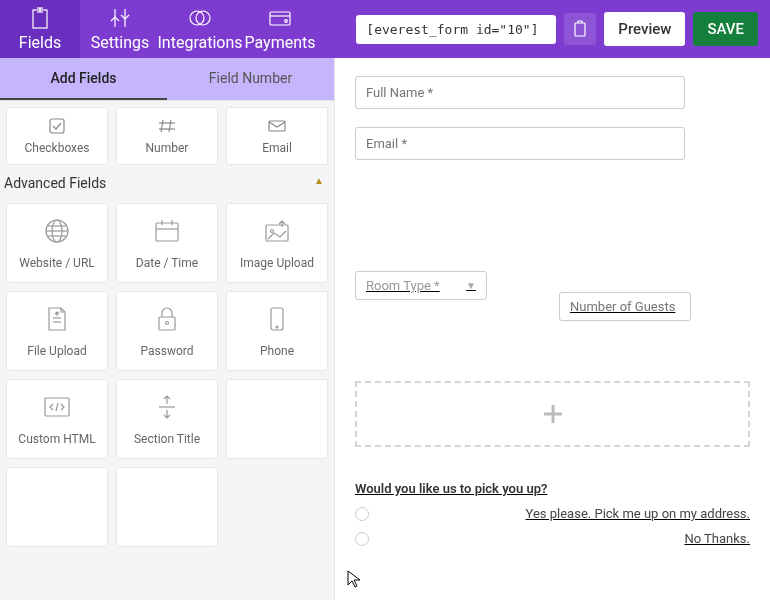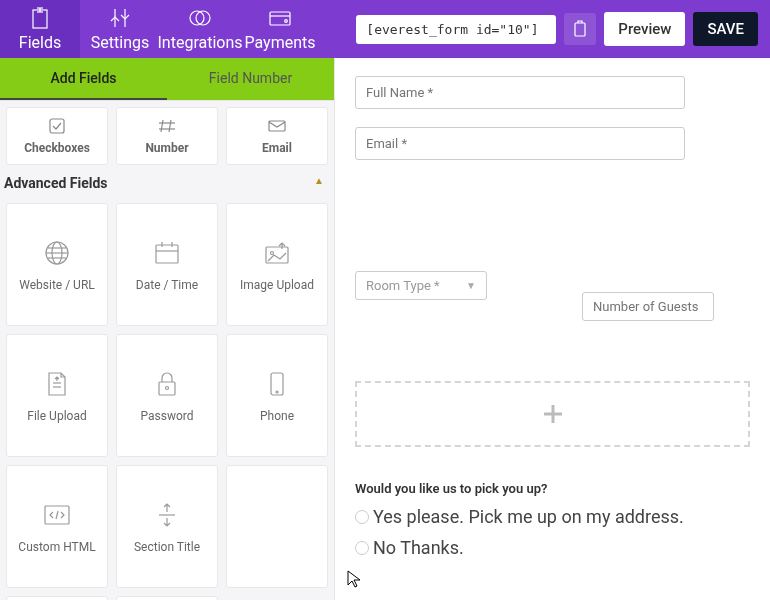--- a/index.html
+++ b/index.html
@@ -8,51 +8,51 @@
   .topbar { display: flex; align-items: stretch; height: 58px; background: #7e3bd0; color: #fff; }
   .topnav { display: flex; }
   .topnav-item { display: flex; flex-direction: column; align-items: center; justify-content: center; width: 80px; cursor: pointer; font-size: 16px; gap: 4px; }
   .topnav-item.active { background: #6b2fbf; }
   .topnav-item .ico { height: 22px; display: flex; align-items: center; justify-content: center; }
   .topbar-right { display: flex; align-items: center; margin-left: auto; padding: 0 12px; gap: 8px; }
   .shortcode { background: #fff; color: #333; font-family: monospace; font-size: 13px; padding: 7px 10px; border-radius: 3px; width: 200px; }
   .copy-btn { width: 32px; height: 32px; display: flex; align-items: center; justify-content: center; background: rgba(255,255,255,0.13); border-radius: 3px; cursor: pointer; }
   .btn { padding: 8px 14px; border-radius: 3px; font-size: 15px; cursor: pointer; border: none; font-weight: 500; }
   .btn-preview { background: #fff; color: #333; }
-  .btn-save { background: #0f172a; color: #fff; }
+  .btn-save { background: #15803d; color: #fff; }
 
   .main { display: flex; height: calc(600px - 58px); }
 
   .sidebar { width: 335px; background: #f5f5f7; display: flex; flex-direction: column; overflow-y: auto; border-right: 1px solid #e5e5e5;}
-  .tabs { display: flex; border-bottom: 1px solid #e5e5e5; background:#84cc16; position:sticky; top:0; z-index:2;}
+  .tabs { display: flex; border-bottom: 1px solid #e5e5e5; background:#c4b5fd; position:sticky; top:0; z-index:2;}
   .tab { flex: 1; text-align: center; padding: 12px 0; font-size: 14px; color: #555; cursor: pointer; }
   .tab.active { color: #222; font-weight: 500; border-bottom: 2px solid #444; }
 
   .field-grid { display: grid; grid-template-columns: repeat(3, 1fr); gap: 8px; padding: 6px 6px 0 6px; }
-  .field-tile { background: #fff; border: 1px solid #e8e8e8; border-radius: 3px; height: 123px; display: flex; flex-direction: column; align-items: center; justify-content: center; gap: 10px; font-size: 12px; color: #666; cursor: grab; }
+  .field-tile { background: #fff; border: 1px solid #e8e8e8; border-radius: 3px; height: 80px; display: flex; flex-direction: column; align-items: center; justify-content: center; gap: 10px; font-size: 12px; color: #666; cursor: grab; }
   .field-tile .tile-ico { height: 30px; display:flex; align-items:center; justify-content:center; color:#888; }
-  .field-tile.half { height: 58px; flex-direction: column; gap:6px;font-weight:bold; }
+  .field-tile.half { height: 58px; flex-direction: column; gap:6px; }
   .field-tile.half .tile-ico { height: 18px; }
 
-  .section-head { display:flex; align-items:flex-start; justify-content:space-between; padding: 10px 10px 6px 4px; font-size: 14px; color:#333; font-weight:700; }
+  .section-head { display:flex; align-items:flex-start; justify-content:space-between; padding: 10px 10px 6px 4px; font-size: 14px; color:#333; font-weight:400; }
   .section-head .chev { color:#b59019; font-size:10px; }
 
-  .canvas { flex: 1; padding: 0 20px 20px 20px; overflow-y:auto; position:relative; }
+  .canvas { flex: 1; padding: 0 20px 20px 20px; overflow-y:auto; position:relative;text-decoration:underline; }
   .form-input { width: 330px; border:1px solid #ccc; border-radius:3px; padding:8px 10px; font-size:13px; color:#999; margin-top: 18px; }
   .form-input.email { margin-top: 18px; }
 
-  .row2 { display:flex; gap:95px; align-items:center; margin-top: 90px; }
+  .row2 { display:flex; gap:72px; align-items:center; margin-top: 90px; }
   .select { width: 132px; border:1px solid #ccc; border-radius:3px; padding:6px 10px; font-size:13px; color:#999; display:flex; align-items:center; justify-content:space-between; cursor:pointer;}
   .select .arr { color:#aaa; font-size:10px;}
   .guests { width: 132px; border:1px solid #ccc; border-radius:3px; padding:6px 10px; font-size:13px; color:#666;margin-top:42px; }
 
   .drop-zone { margin-top: 60px; border:2px dashed #d5d5d5; height: 66px; display:flex; align-items:center; justify-content:center; color:#bbb; }
 
   .question { margin-top: 34px; font-size:13px; color:#333; font-weight:600; }
-  .radio-row { display:flex; align-items:center; gap:4px; margin-top:10px; font-size:18px; color:#444; }
+  .radio-row { display:flex; align-items:center; gap:10px; margin-top:10px; font-size:13px; color:#444;justify-content:space-between; }
   .radio { width:14px; height:14px; border:1.5px solid #ccc; border-radius:50%; }
 
   .cursor { position:absolute; pointer-events:none; }
 
   svg { display:block; }
 </style>
 </head>
 <body>
 
 <div class="topbar">

